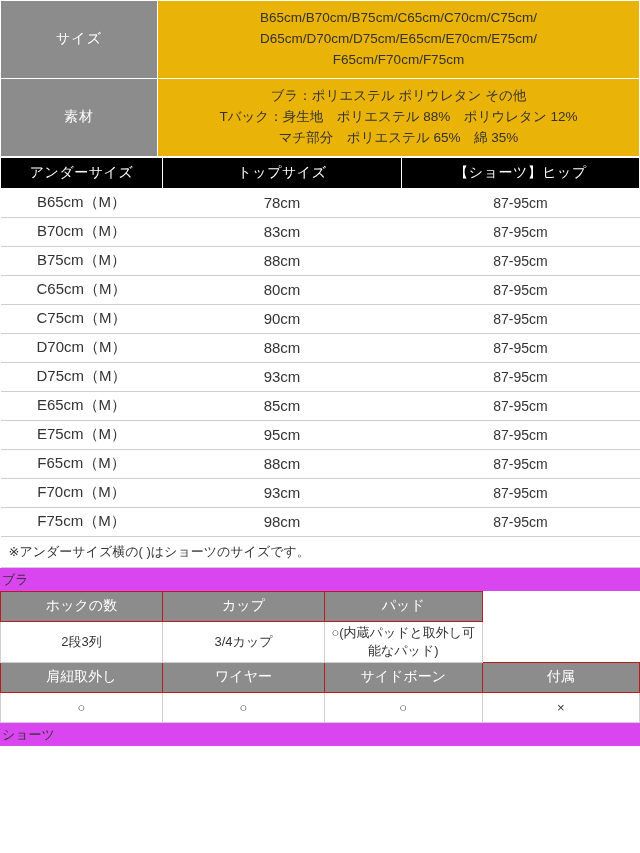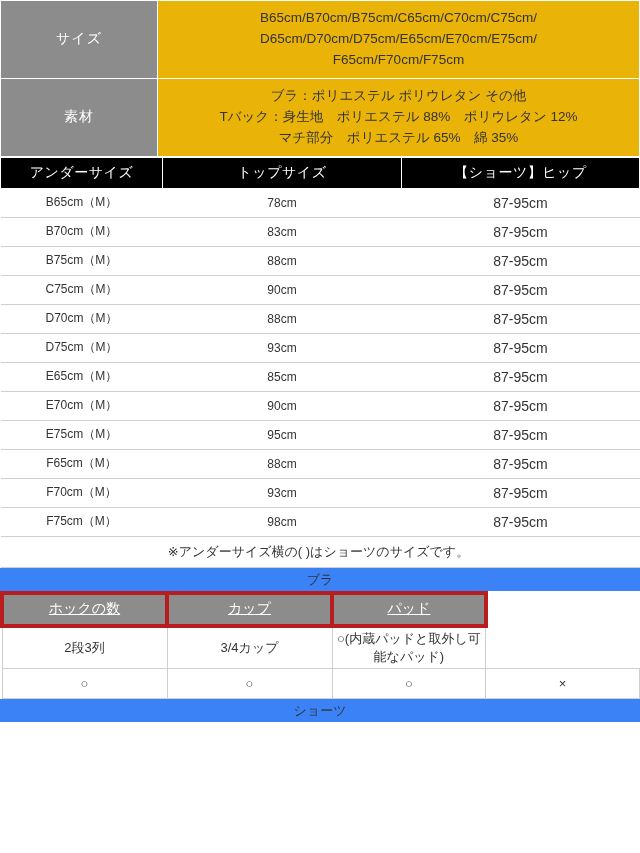--- a/index.html
+++ b/index.html
@@ -58,58 +58,56 @@
     background: #000000;
     color: #ffffff;
     font-size: 14px;
     letter-spacing: 0.5px;
     height: 26px;
     border-color: #ffffff;
   }
   .size-table td {
     background: #ffffff;
     color: #333333;
-    font-size: 12px;
+    font-size: 15px;
     height: 24px;
     border: 1px solid #cfcfcf;
     border-left: none;
     border-right: none;
   }
   .size-table td.col-under { width: 155px; }
   .size-table td.col-top { width: 232px; }
   .size-table td.col-hip { font-size: 14px; }
 
   .note-row td {
-    text-align: center;
-    padding-left: 0;
+    text-align: left;
+    padding-left: 8px;
     font-size: 13px;
     border: none;
     border-bottom: 1px solid #cfcfcf;
     height: 26px;
     color: #333333;
     margin-top: 10px;
   }
 
   
   .section-caption {
     font-size: 13px;
     color: #333333;
     padding: 3px 2px 2px 2px;
-    background: #3b82f6;
-    text-align: center;
+    background: #d946ef;
   }
 
   
   .feature-table th {
     background: #8c8c8c;
     color: #ffffff;
     font-size: 14px;
     height: 25px;
-    border: 4px solid #b91c1c;
-    text-decoration: underline;
+    border: 1px solid #b91c1c;
   }
   .feature-table td {
     background: #ffffff;
     color: #333333;
     font-size: 13px;
     height: 25px;
     border: 1px solid #cfcfcf;
   }
   .circle { font-size: 13px; }
   .cross { font-size: 13px; }
@@ -150,42 +148,42 @@
           <td class="col-under">B70cm（M）</td>
           <td class="col-top">83cm</td>
           <td class="col-hip">87-95cm</td>
         </tr>
         <tr>
           <td class="col-under">B75cm（M）</td>
           <td class="col-top">88cm</td>
           <td class="col-hip">87-95cm</td>
         </tr>
         <tr>
+          <td class="col-under">C65cm（M）</td>
+          <td class="col-top">80cm</td>
+          <td class="col-hip">87-95cm</td>
+        </tr>
+        <tr>
           <td class="col-under">C75cm（M）</td>
           <td class="col-top">90cm</td>
           <td class="col-hip">87-95cm</td>
         </tr>
         <tr>
           <td class="col-under">D70cm（M）</td>
           <td class="col-top">88cm</td>
           <td class="col-hip">87-95cm</td>
         </tr>
         <tr>
           <td class="col-under">D75cm（M）</td>
           <td class="col-top">93cm</td>
           <td class="col-hip">87-95cm</td>
         </tr>
         <tr>
           <td class="col-under">E65cm（M）</td>
           <td class="col-top">85cm</td>
-          <td class="col-hip">87-95cm</td>
-        </tr>
-        <tr>
-          <td class="col-under">E70cm（M）</td>
-          <td class="col-top">90cm</td>
           <td class="col-hip">87-95cm</td>
         </tr>
         <tr>
           <td class="col-under">E75cm（M）</td>
           <td class="col-top">95cm</td>
           <td class="col-hip">87-95cm</td>
         </tr>
         <tr>
           <td class="col-under">F65cm（M）</td>
           <td class="col-top">88cm</td>
@@ -216,20 +214,26 @@
         <th style="width:155px">ホックの数</th>
         <th style="width:155px">カップ</th>
         <th>パッド</th>
       </tr>
       <tr>
         <td>2段3列</td>
         <td>3/4カップ</td>
         <td>○(内蔵パッドと取外し可能なパッド)</td>
       </tr>
       <tr>
+        <th style="width:155px">肩紐取外し</th>
+        <th style="width:155px">ワイヤー</th>
+        <th style="width:155px">サイドボーン</th>
+        <th>付属</th>
+      </tr>
+      <tr>
         <td class="circle">○</td>
         <td class="circle">○</td>
         <td class="circle">○</td>
         <td class="cross">×</td>
       </tr>
     </tbody>
   </table>
 
   <div class="section-caption">ショーツ</div>
 

